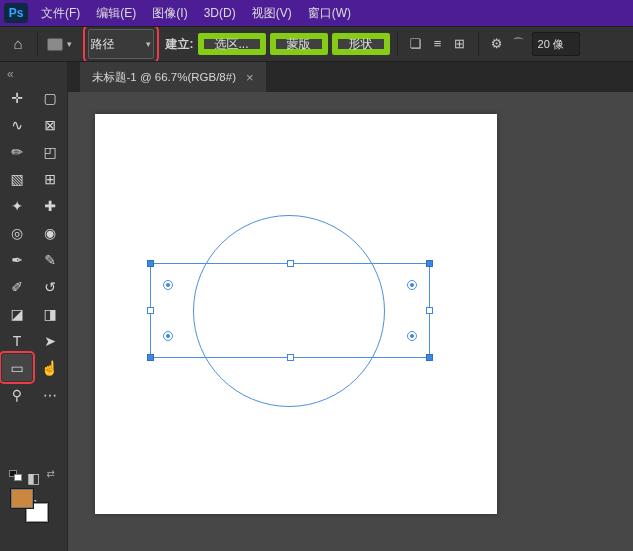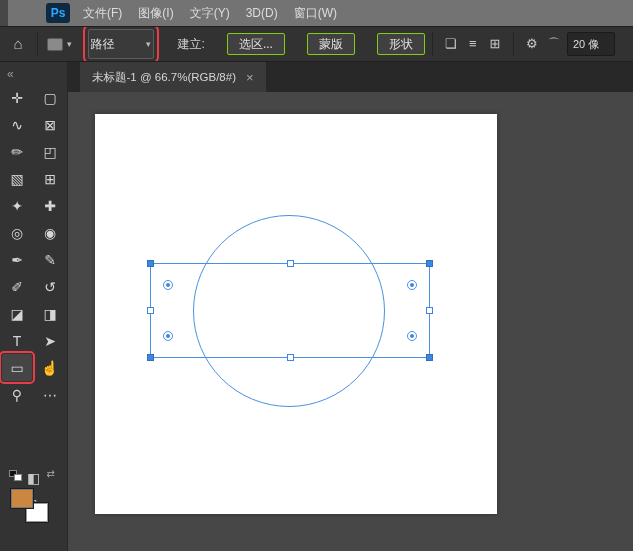--- a/index.html
+++ b/index.html
@@ -1,43 +1,43 @@
 <!DOCTYPE html>
 <html><head>
 <meta charset="utf-8">
 <style>
   * { margin:0; padding:0; box-sizing:border-box; }
   html,body { width:633px; height:551px; background:#474747; overflow:hidden;
               font-family:"Liberation Sans", sans-serif; -webkit-user-select:none; user-select:none; }
   #app { position:relative; width:633px; height:551px; background:#474747; }
 
   
-  .menu-bar { position:absolute; top:0; left:8px; right:0; height:26px; background:#737373;
-              display:flex; align-items:center;padding-left:34px; }
+  .menu-bar { position:absolute; top:0; left:0; right:0; height:26px; background:#4c1d95;
+              display:flex; align-items:center; }
   .ps-logo { width:24px; height:20px; margin:0 5px 0 4px; background:#0d2a42; color:#31a8ff;
              font-size:12px; font-weight:bold; display:flex; align-items:center; justify-content:center;
              border-radius:3px; }
   .menu-item { color:#dcdcdc; font-size:12px; padding:0 8px; line-height:26px; white-space:nowrap; cursor:default;text-align:center; }
 
   
   .options-bar { position:absolute; top:26px; left:0; right:0; height:36px; background:#323232;
                  border-top:1px solid #1f1f1f; border-bottom:1px solid #1f1f1f;
                  display:flex; align-items:center; overflow:hidden; }
   .ob-icon { color:#c8c8c8; font-size:15px; width:24px; text-align:center; line-height:26px; }
   .home { margin-left:6px; }
   .sep { width:1px; height:24px; background:#242424; margin:0 7px; }
   .preset { display:flex; align-items:center; margin-left:2px; }
   .preset-swatch { width:16px; height:13px; background:#8a8a8a; border:1px solid #5a5a5a; border-radius:2px; }
   .caret { color:#bbb; font-size:9px; margin-left:4px; }
   .mode-select { margin-left:16px; width:66px; height:30px; background:#3a3a3a; border:1px solid #5c5c5c;
                  border-radius:2px; display:flex; align-items:center; justify-content:space-between;
                  padding:0 2px; color:#e0e0e0; font-size:12px;
                  outline:2px solid #ed3c47; outline-offset:3px; }
-  .make-label { margin-left:24px; color:#cfcfcf; font-size:12px; white-space:nowrap; }
-  .opt-btn { margin-left:22px; height:22px; padding:0 11px; background:#404040; border:1px solid #84cc16;
+  .make-label { margin-left:12px; color:#cfcfcf; font-size:12px; white-space:nowrap;font-weight:bold; }
+  .opt-btn { margin-left:4px; height:22px; padding:0 11px; background:#404040; border:6px solid #84cc16;
              border-radius:2px; color:#e0e0e0; font-size:12px; display:flex; align-items:center; white-space:nowrap; }
   .sm { font-size:13px; width:22px; }
   .stroke-field { margin-left:2px; width:48px; height:24px; background:#272727; border:1px solid #1a1a1a;
                   border-radius:2px; color:#ddd; font-size:11px; display:flex; align-items:center; padding:0 5px;
                   white-space:nowrap; }
 
   
   .left-panel { position:absolute; top:62px; left:0; width:68px; bottom:0; background:#333333;
                 border-right:1px solid #262626; }
   .collapse { color:#9a9a9a; font-size:12px; padding:5px 0 3px 7px; }
@@ -84,23 +84,24 @@
   .rw.bl{left:12px;bottom:16px;} .rw.br{right:12px;bottom:16px;}
 </style>
 </head>
 <body>
 
 <div id="app">
 
   <div class="menu-bar">
     <div class="ps-logo">Ps</div>
     <span class="menu-item">文件(F)</span>
+    <span class="menu-item">编辑(E)</span>
     <span class="menu-item">图像(I)</span>
-    <span class="menu-item">文字(Y)</span>
     <span class="menu-item">3D(D)</span>
+    <span class="menu-item">视图(V)</span>
     <span class="menu-item">窗口(W)</span>
 
   </div>
 
   <div class="options-bar">
     <span class="ob-icon home">⌂</span>
     <div class="sep"></div>
     <div class="preset">
       <div class="preset-swatch"></div>
       <span class="caret">▾</span>

